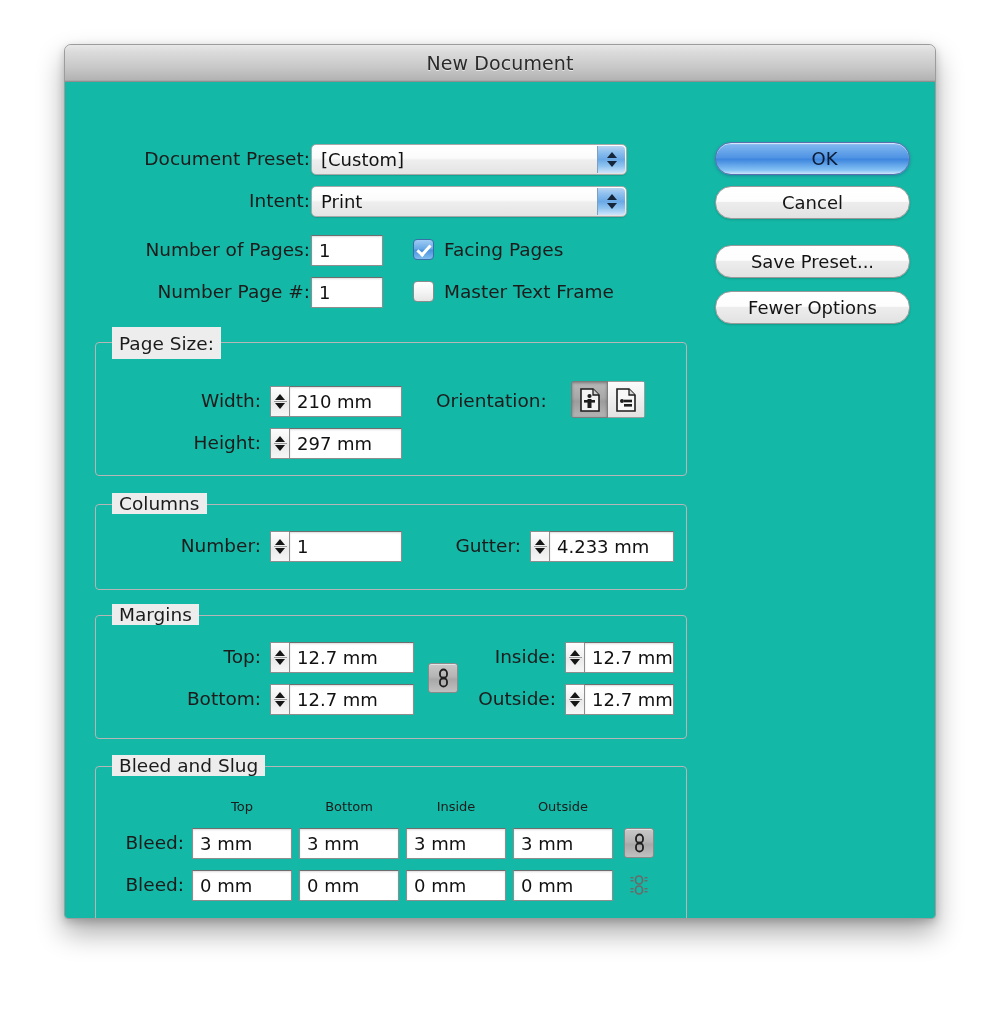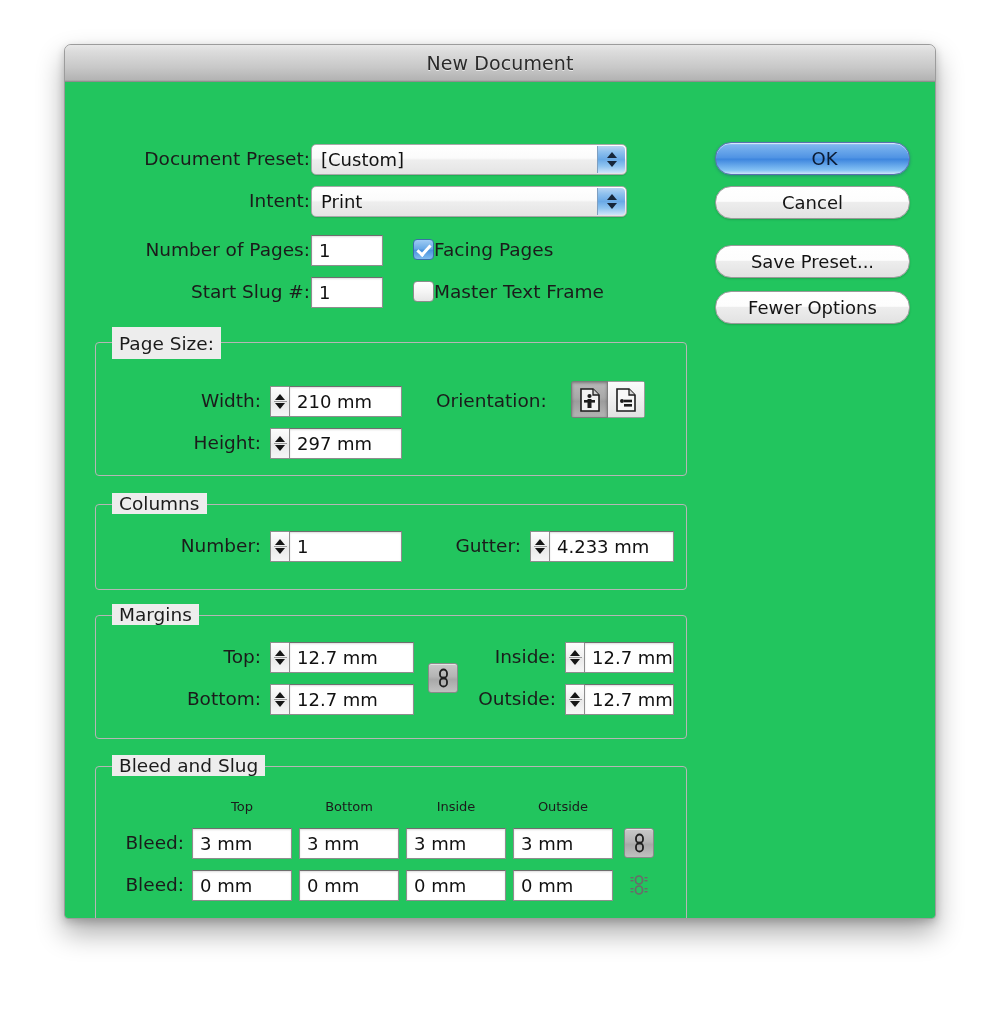--- a/index.html
+++ b/index.html
@@ -48,21 +48,21 @@
     font-size: 19px;
     color: #2a2a2a;
     letter-spacing: 0.1px;
     text-shadow: 0 1px 0 rgba(255,255,255,0.65);
   }
 
   .dialog-body {
     position: relative;
     width: 100%;
     height: calc(100% - 37px);
-    background: #22c55e;
+    background: #14b8a6;
   }
 
   
   .lbl {
     font-size: 18.5px;
     color: #1b1b1b;
     white-space: nowrap;
   }
 
   
@@ -187,20 +187,21 @@
     color: #0b1b33;
     box-shadow: 0 1px 3px rgba(40,70,140,0.42), inset 0 1px 0 rgba(255,255,255,0.55);
     padding-left: 24px;
   }
 
   
   .cb-row {
     position: absolute;
     display: flex;
     align-items: center;
+    gap: 10px;
   }
   .cbox {
     width: 21px;
     height: 21px;
     border-radius: 4px;
     border: 1px solid #8c8c8c;
     background: linear-gradient(to bottom, #ffffff 0%, #f4f4f4 55%, #e6e6e6 100%);
     box-sizing: border-box;
     position: relative;
     flex: none;
@@ -335,21 +336,21 @@
           <div class="tri-up"></div>
           <div class="tri-down"></div>
         </div>
       </div>
 
       <div class="lbl right-lbl" style="position:absolute; left:30px; top:157px; width:215px;">Number of Pages:</div>
       <div class="field" style="left:246px; top:153px; width:72px;">
         <div class="field-text">1</div>
       </div>
 
-      <div class="lbl right-lbl" style="position:absolute; left:30px; top:199px; width:215px;">Start Slug #:</div>
+      <div class="lbl right-lbl" style="position:absolute; left:30px; top:199px; width:215px;">Number Page #:</div>
       <div class="field" style="left:246px; top:195px; width:72px;">
         <div class="field-text">1</div>
       </div>
 
       <div class="cb-row" style="left:348px; top:157px;">
         <div class="cbox checked"></div>
         <div class="lbl">Facing Pages</div>
       </div>
       <div class="cb-row" style="left:348px; top:199px;">
         <div class="cbox"></div>

